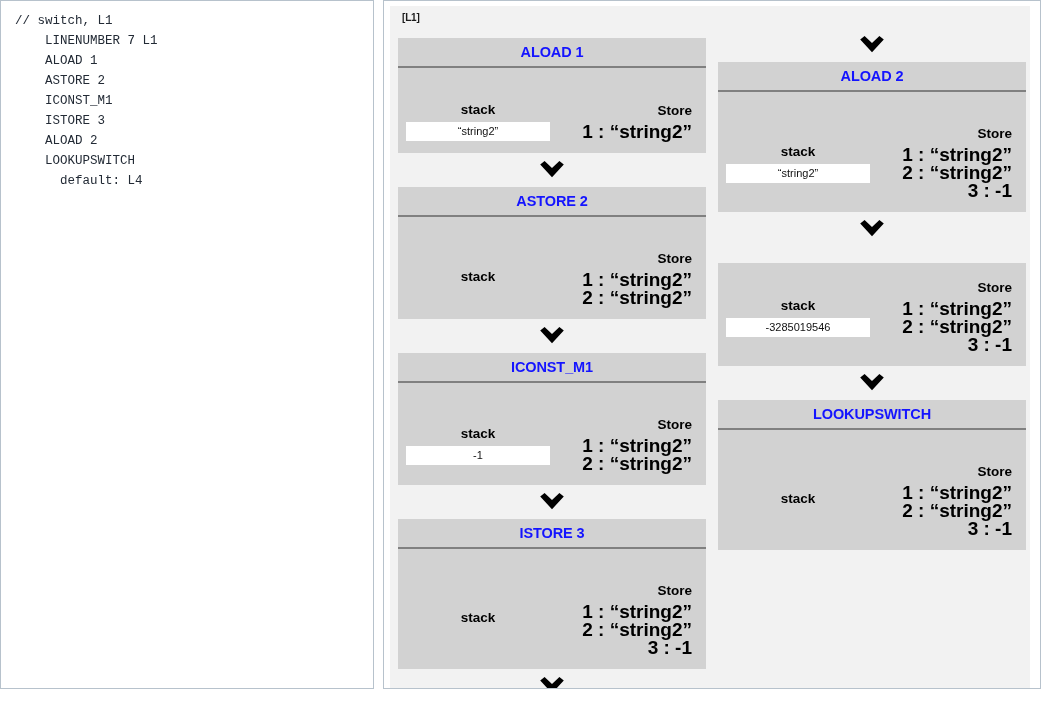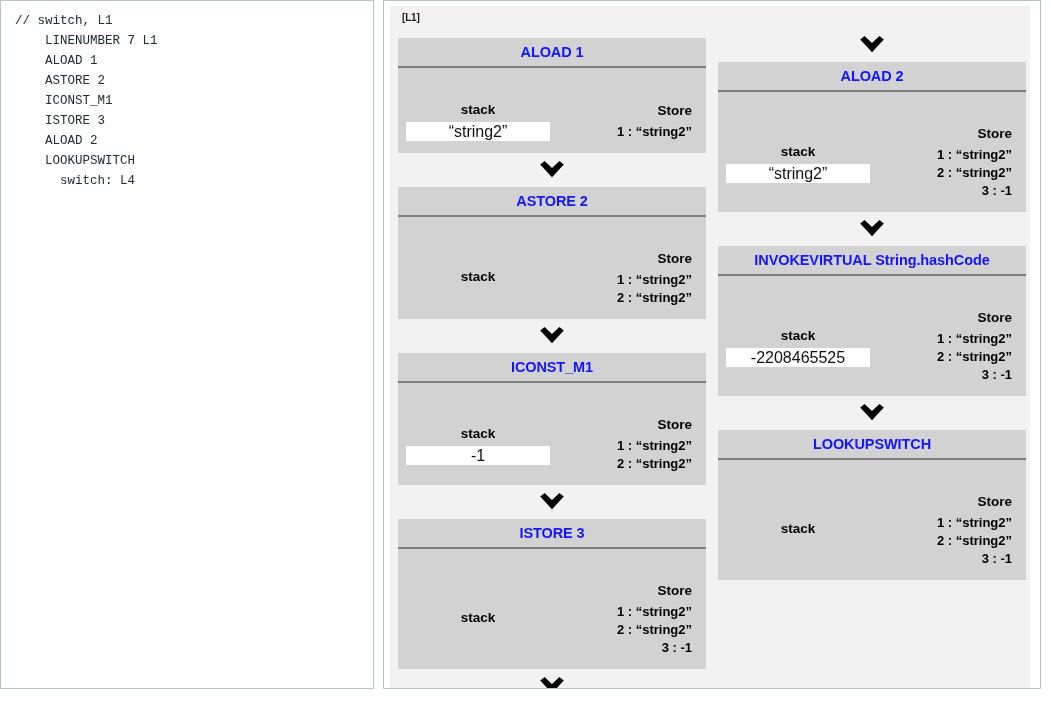--- a/index.html
+++ b/index.html
@@ -124,27 +124,27 @@
     font-size: 13.5px;
     font-weight: bold;
     color: #000;
     line-height: 18px;
     margin-bottom: 3px;
   }
   .stack-box {
     background: #ffffff;
     height: 19px;
     line-height: 19px;
-    font-size: 16px;
+    font-size: 11px;
     color: #111;
     text-align: center;
     margin: 0 2px;
   }
   .store-line {
-    font-size: 13px;
+    font-size: 19px;
     font-weight: bold;
     color: #000;
     line-height: 18px;
     white-space: nowrap;
   }
 
   
   .arrow {
     height: 34px;
     display: flex;
@@ -153,21 +153,21 @@
     color: #000;
   }
   .arrow svg { display: block; }
 </style>
 </head>
 <body>
 
 <div id="root">
 
   <div class="code-panel">
-    <ul class="code-list"><li>// switch, L1</li><li>    LINENUMBER 7 L1</li><li>    ALOAD 1</li><li>    ASTORE 2</li><li>    ICONST_M1</li><li>    ISTORE 3</li><li>    ALOAD 2</li><li>    LOOKUPSWITCH</li><li>      switch: L4</li></ul>
+    <ul class="code-list"><li>// switch, L1</li><li>    LINENUMBER 7 L1</li><li>    ALOAD 1</li><li>    ASTORE 2</li><li>    ICONST_M1</li><li>    ISTORE 3</li><li>    ALOAD 2</li><li>    LOOKUPSWITCH</li><li>      default: L4</li></ul>
   </div>
 
   <div class="panel-gap"></div>
 
   <div class="viz-panel">
     <div class="viz-inner">
       <div class="block-label">[L1]</div>
       <div class="column col-left" style="top: 32px;">
           <div class="card">
             <div class="card-head">ALOAD 1</div>
@@ -264,25 +264,24 @@
                 <div class="store-line">3 : -1</div>
               </div>
             </div>
           </div>
           <div class="arrow">
             <svg width="26" height="20" viewBox="0 0 26 20" aria-hidden="true">
               <path d="M1.2 4.6 L5.6 1.0 L13 8.0 L20.4 1.0 L24.8 4.6 L13 17.2 Z" fill="#000"></path>
             </svg>
           </div>
           <div class="card">
-            <div class="card-head">INVOKEVIRTUAL String.hashCode</div>
             <div class="card-body" style="min-height: 99px;">
               <div class="col-stack">
                 <div class="col-hdr">stack</div>
-                <div class="stack-box">-2208465525</div>
+                <div class="stack-box">-3285019546</div>
               </div>
               <div class="col-store">
                 <div class="col-hdr">Store</div>
                 <div class="store-line">1 : “string2”</div>
                 <div class="store-line">2 : “string2”</div>
                 <div class="store-line">3 : -1</div>
               </div>
             </div>
           </div>
           <div class="arrow">

